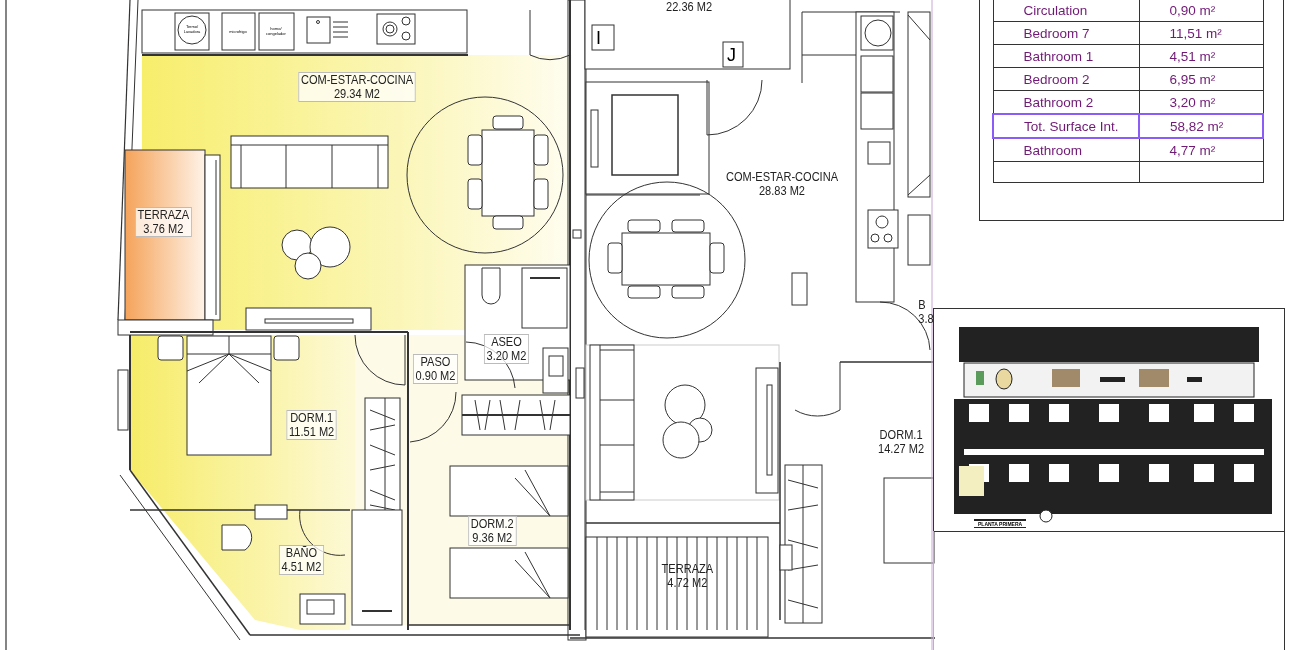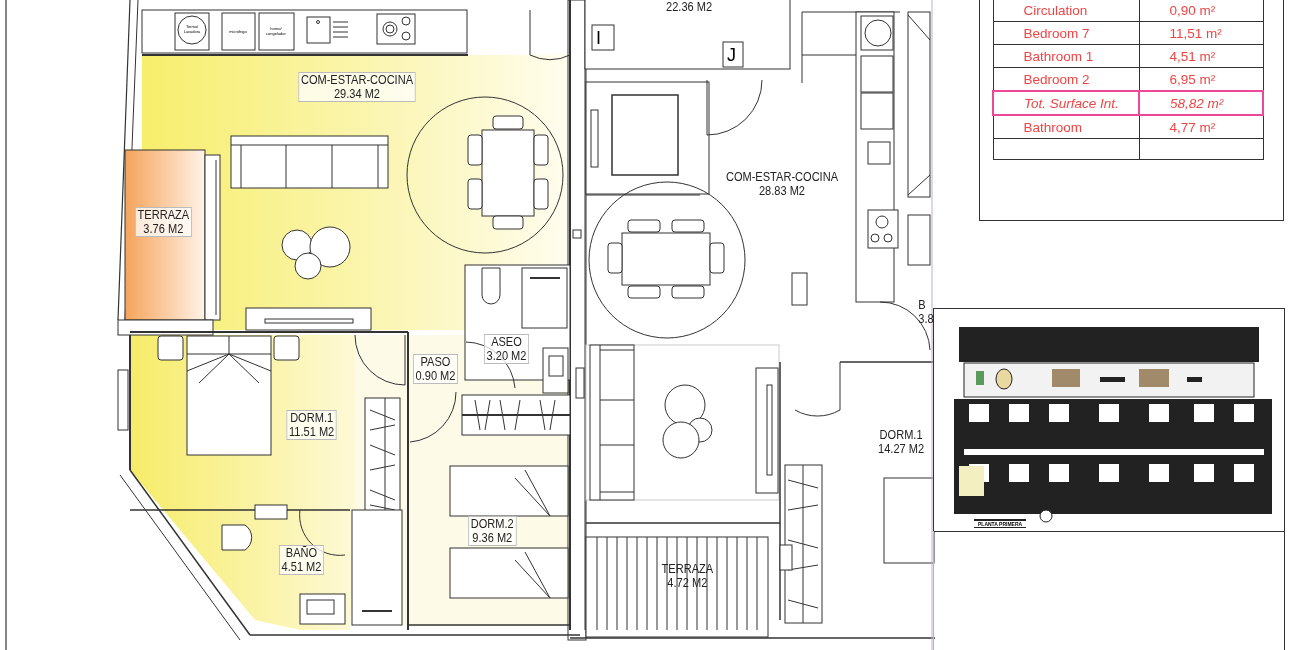--- a/index.html
+++ b/index.html
@@ -3,23 +3,23 @@
 <meta charset="utf-8">
 <style>
   html,body{margin:0;padding:0;background:#fff;}
   body{width:1291px;height:650px;position:relative;overflow:hidden;font-family:"Liberation Sans",sans-serif;}
   .abs{position:absolute;}
   .lbl{position:absolute;background:rgba(255,255,255,0.75);border:1px solid #bbb;font-size:13px;line-height:14px;text-align:center;color:#222;padding:0 2px;transform:scaleX(0.85);transform-origin:center;white-space:nowrap;}
   .lbl span{display:block;}
   svg{position:absolute;left:0;top:0;}
   .tbl{position:absolute;left:979px;top:-2px;width:303px;border-left:1px solid #333;border-right:1px solid #333;border-bottom:1px solid #333;height:222px;}
   .tbl table{border-collapse:collapse;margin-left:12px;margin-top:0;width:272px;}
-  .tbl td{border:1px solid #333;font-size:13.5px;height:22px;padding:0 0 0 30px;color:#ef4444;}
+  .tbl td{border:1px solid #333;font-size:13.5px;height:22px;padding:0 0 0 30px;color:#701a75;}
   .tbl td.v{width:92px;}
-  .tbl tr.tot td{border:2px solid #ec4899;font-style:italic;}
+  .tbl tr.tot td{border:2px solid #8b5cf6;}
   .tbl tr.blank td{height:20px;}
   .keyplan{position:absolute;left:933px;top:308px;width:350px;height:222px;border:1px solid #333;border-right:1px solid #333;background:#fff;}
   .kp-title{position:absolute;left:40px;top:210px;font-size:5px;font-weight:bold;border-top:2px solid #222;border-bottom:1px solid #222;padding:0 4px;}
 </style>
 </head>
 <body>
 
 <svg width="935" height="650" viewBox="0 0 935 650">
   <defs>
     <linearGradient id="gy" x1="0" x2="1" y1="0" y2="0">
@@ -326,20 +326,24 @@
           <td>Bedroom 7</td>
           <td class="v">11,51 m²</td>
         </tr>
       <tr>
           <td>Bathroom 1</td>
           <td class="v">4,51 m²</td>
         </tr>
       <tr>
           <td>Bedroom 2</td>
           <td class="v">6,95 m²</td>
+        </tr>
+      <tr>
+          <td>Bathroom 2</td>
+          <td class="v">3,20 m²</td>
         </tr>
       <tr class="tot">
           <td>Tot. Surface Int.</td>
           <td class="v">58,82 m²</td>
         </tr>
       <tr>
           <td>Bathroom</td>
           <td class="v">4,77 m²</td>
         </tr>
       <tr class="blank">

